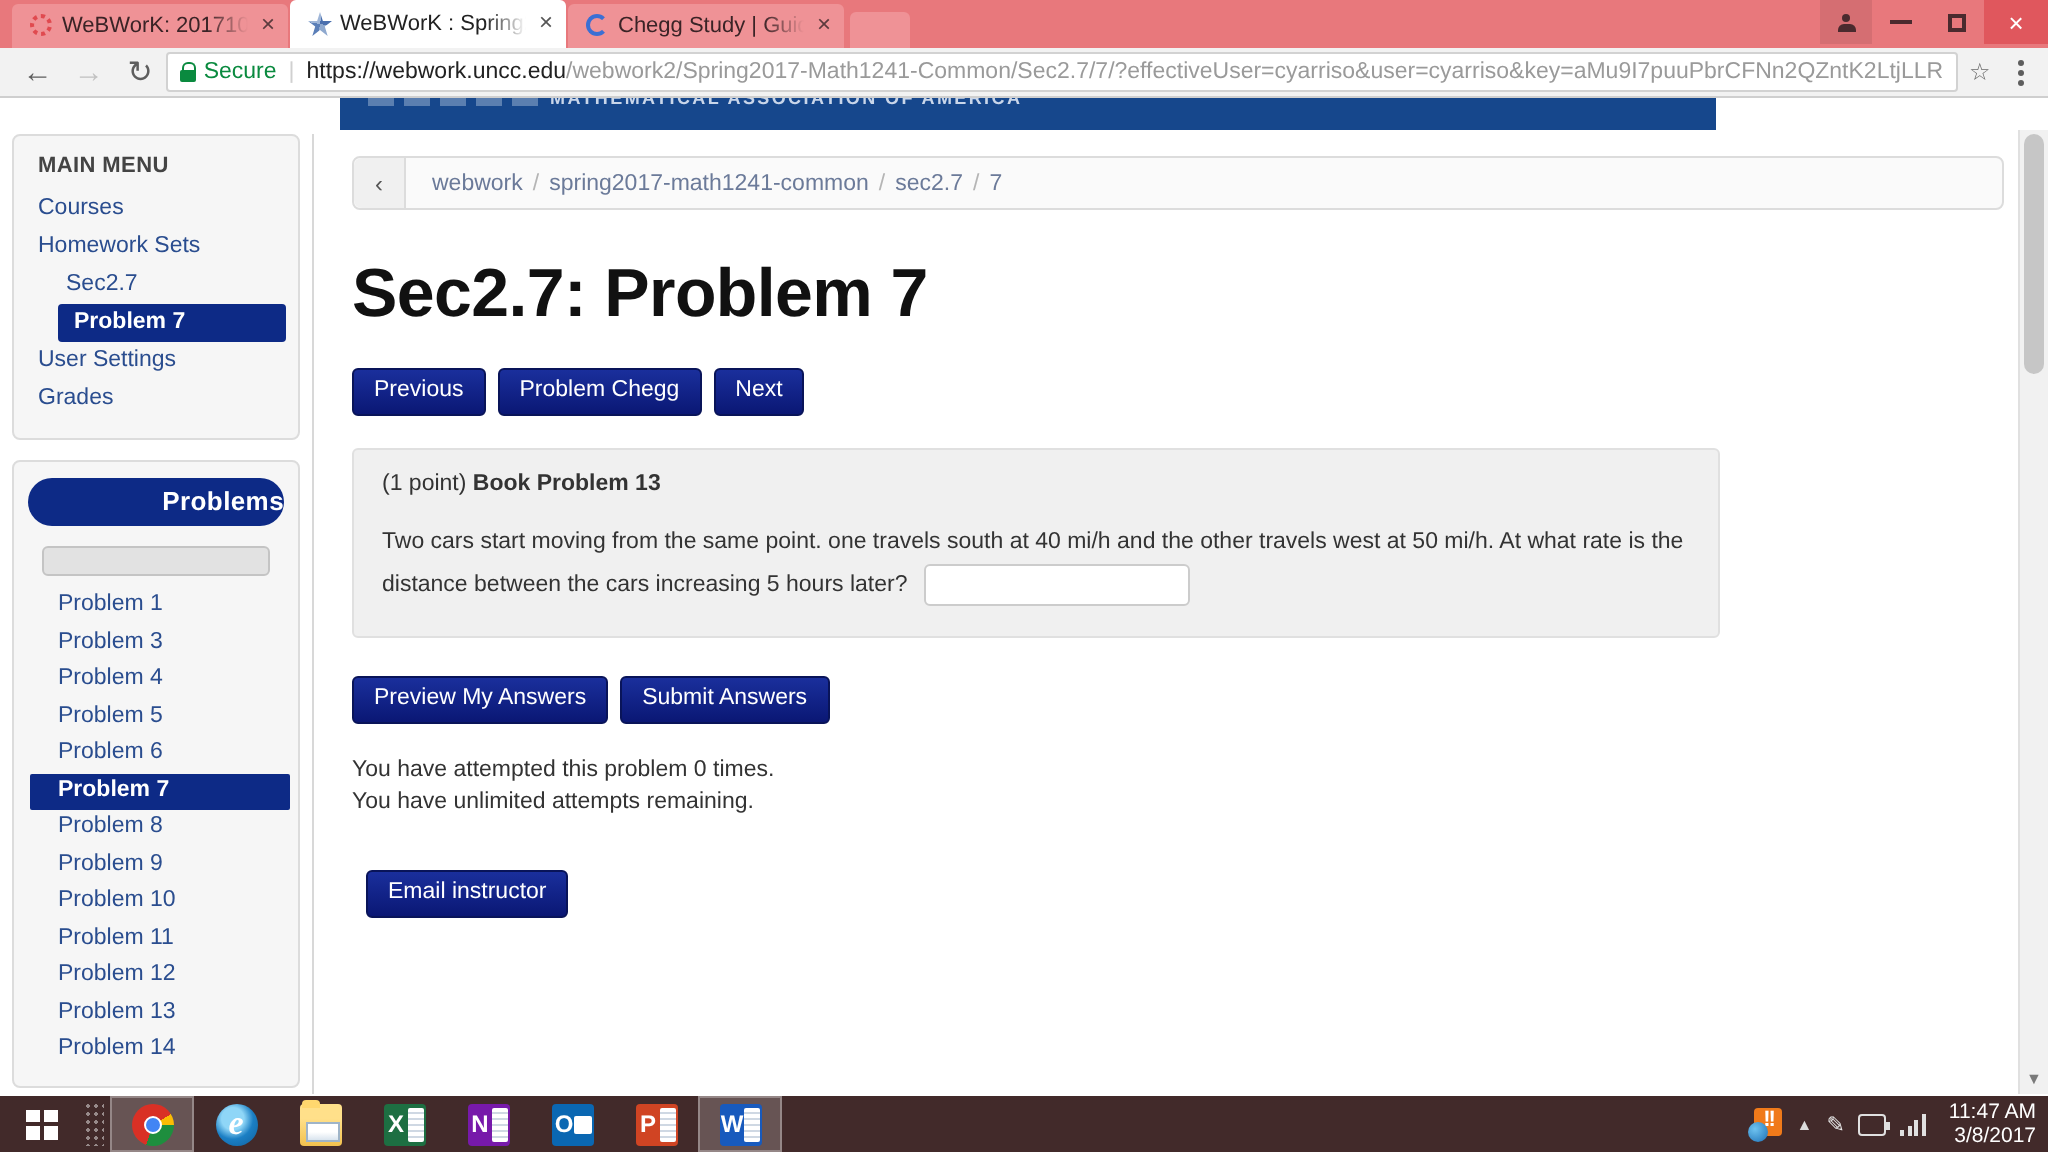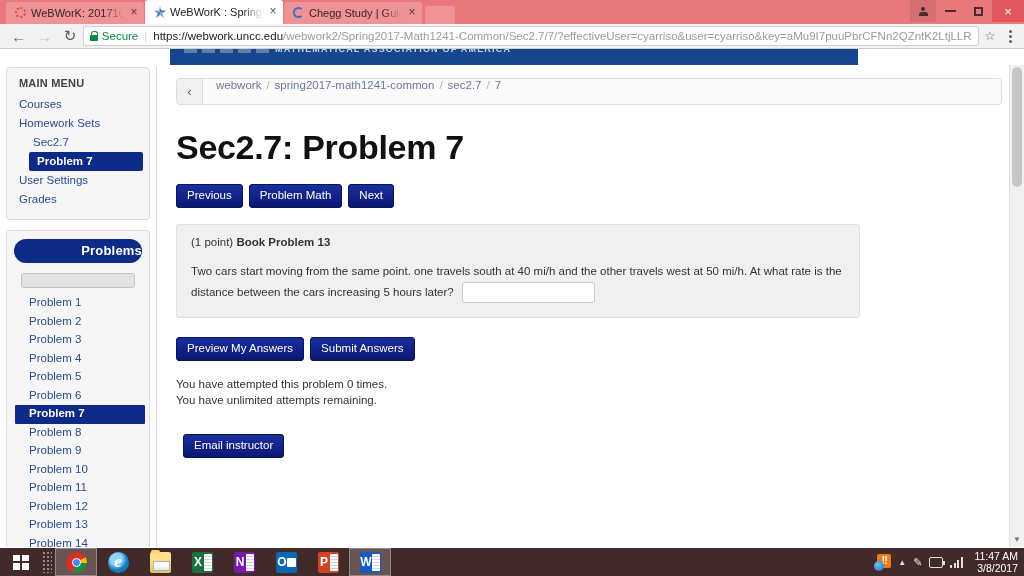--- a/index.html
+++ b/index.html
@@ -228,21 +228,21 @@
     display: flex; align-items: stretch; gap: 0;
     border: 1px solid #dcdcdc; border-radius: 4px; height: 27px;
     margin: 13px 0 0 5px; background: #fafafa; max-width: 826px;
   }
   .bc-back {
     width: 26px; display: flex; align-items: center; justify-content: center;
     background: #f0f0f0; border-right: 1px solid #dcdcdc;
     border-radius: 4px 0 0 4px; font-size: 12px; color: #555;
   }
   .bc-items {
-    display: flex; align-items: flex-start; gap: 5px;
+    display: flex; align-items: center; gap: 5px;
     padding-left: 13px; font-size: 11.5px; color: #6b7a99;
   }
   .bc-sep { color: #b5b5b5; }
   .page-title {
     font-size: 34px; font-weight: bold; color: #111;
     margin: 23px 0 0 5px; letter-spacing: -.3px;
   }
   .btn {
     display: inline-block; background: #0d1f86;
     background-image: linear-gradient(180deg, #1a2f9c 0%, #0a1774 100%);
@@ -508,21 +508,20 @@
             <a class="menu-link lvl2">Sec2.7</a>
             <a class="menu-link active">Problem 7</a>
             <a class="menu-link">User Settings</a>
             <a class="menu-link">Grades</a>
           </div>
 
           <div class="panel">
             <div class="panel-title">Problems</div>
             <input class="panel-search" placeholder="" style="">
             <a class="prob-link">Problem 1</a>
-            <a class="prob-link">Problem 2</a>
             <a class="prob-link">Problem 3</a>
             <a class="prob-link">Problem 4</a>
             <a class="prob-link">Problem 5</a>
             <a class="prob-link">Problem 6</a>
             <a class="prob-link active">Problem 7</a>
             <a class="prob-link">Problem 8</a>
             <a class="prob-link">Problem 9</a>
             <a class="prob-link">Problem 10</a>
             <a class="prob-link">Problem 11</a>
             <a class="prob-link">Problem 12</a>
@@ -545,21 +544,21 @@
               <span>sec2.7</span>
               <span class="bc-sep">/</span>
               <span>7</span>
             </div>
           </div>
 
           <h1 class="page-title">Sec2.7: Problem 7</h1>
 
           <div class="btn-row">
             <button class="btn">Previous</button>
-            <button class="btn">Problem Math</button>
+            <button class="btn">Problem Chegg</button>
             <button class="btn">Next</button>
           </div>
 
           <div class="problem-panel">
             <div class="pp-head">
               <span>(1 point)</span>
               <b>Book Problem 13</b>
             </div>
             <div class="pp-body">
               <span>Two cars start moving from the same point. one travels south at 40 mi/h and the other travels west at 50 mi/h. At what rate is the distance between the cars increasing 5 hours later?</span>

